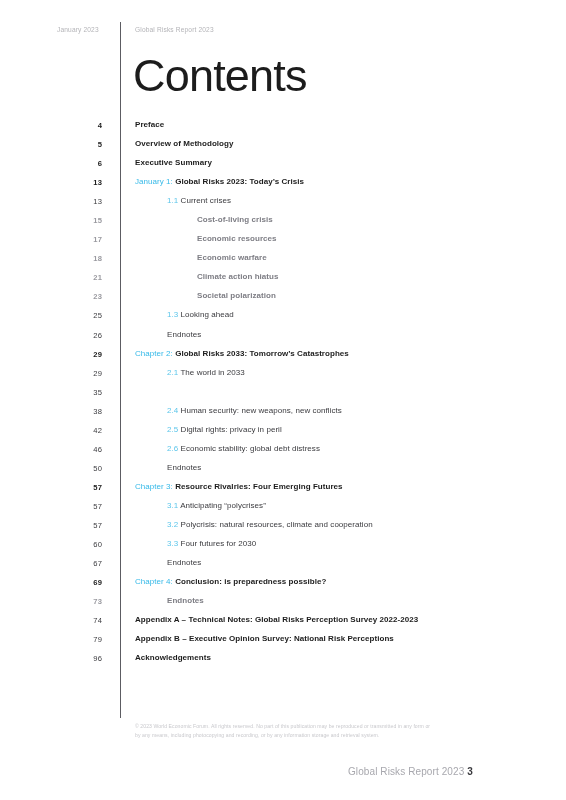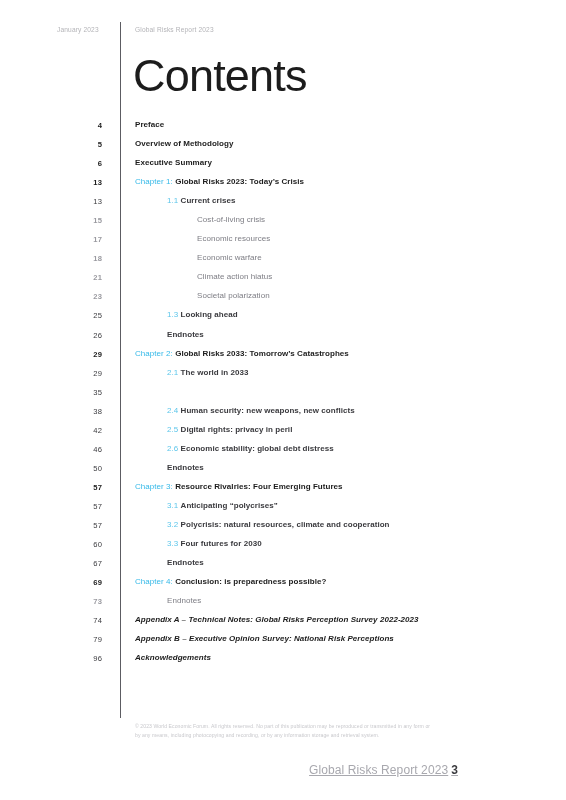--- a/index.html
+++ b/index.html
@@ -100,49 +100,48 @@
   .lvl1 .lbl { left: 167px; }
   .lvl2 .lbl { left: 197px; }
 
   
   .pg-bold   { font-weight: 700; color: #1c1c1c; }
   .pg-norm   { font-weight: 400; color: #3a3a3e; }
   .pg-mute   { font-weight: 700; color: #9a9aa0; }
 
   
   .t-strong  { font-weight: 700; color: #1c1c1c; }
-  .t-norm    { font-weight: 700; color: #3a3a3e; }
-  .t-mute    { font-weight: 400; color: #7d7d84; }
-  .t-semi    { font-weight: 600; color: #1c1c1c; font-style: italic; }
+  .t-norm    { font-weight: 400; color: #3a3a3e; }
+  .t-mute    { font-weight: 700; color: #7d7d84; }
+  .t-semi    { font-weight: 600; color: #1c1c1c; }
 
   .accent    { color: #35b9e8; }
   .num-accent{ color: #5bc5ea; font-weight: 400; }
 
   
   .copyright {
     position: absolute;
     left: 135px;
     top: 722px;
     width: 300px;
     font-size: 5.1px;
     line-height: 9.2px;
     color: #c8c8cc;
     letter-spacing: 0.08px;
   }
 
   
   .footer {
     position: absolute;
-    right: 52px;
+    right: 37px;
     bottom: 23px;
-    font-size: 12px;
+    font-size: 10px;
     color: #a8a8ae;
     letter-spacing: 0.1px;
     white-space: nowrap;
-    text-decoration: underline;
   }
   .footer .pageno {
     color: #3a3a3e;
     font-weight: 700;
     margin-left: 3px;
   }
 </style>
 </head>
 <body>
 
@@ -165,21 +164,21 @@
       <div class="toc-row lvl0">
         <span class="pg pg-bold">5</span>
         <span class="lbl"><span class="t-strong">Overview of Methodology</span></span>
       </div>
       <div class="toc-row lvl0">
         <span class="pg pg-bold">6</span>
         <span class="lbl"><span class="t-strong">Executive Summary</span></span>
       </div>
       <div class="toc-row lvl0">
         <span class="pg pg-bold">13</span>
-        <span class="lbl"><span class="accent">Chapter 1:</span> <span class="t-strong">Global Risks 2023: Today’s Crisis</span></span>
+        <span class="lbl"><span class="accent">January 1:</span> <span class="t-strong">Global Risks 2023: Today’s Crisis</span></span>
       </div>
       <div class="toc-row lvl1">
         <span class="pg pg-norm">13</span>
         <span class="lbl"><span class="num-accent">1.1</span> <span class="t-norm">Current crises</span></span>
       </div>
       <div class="toc-row lvl2">
         <span class="pg pg-mute">15</span>
         <span class="lbl"><span class="t-mute">Cost-of-living crisis</span></span>
       </div>
       <div class="toc-row lvl2">

